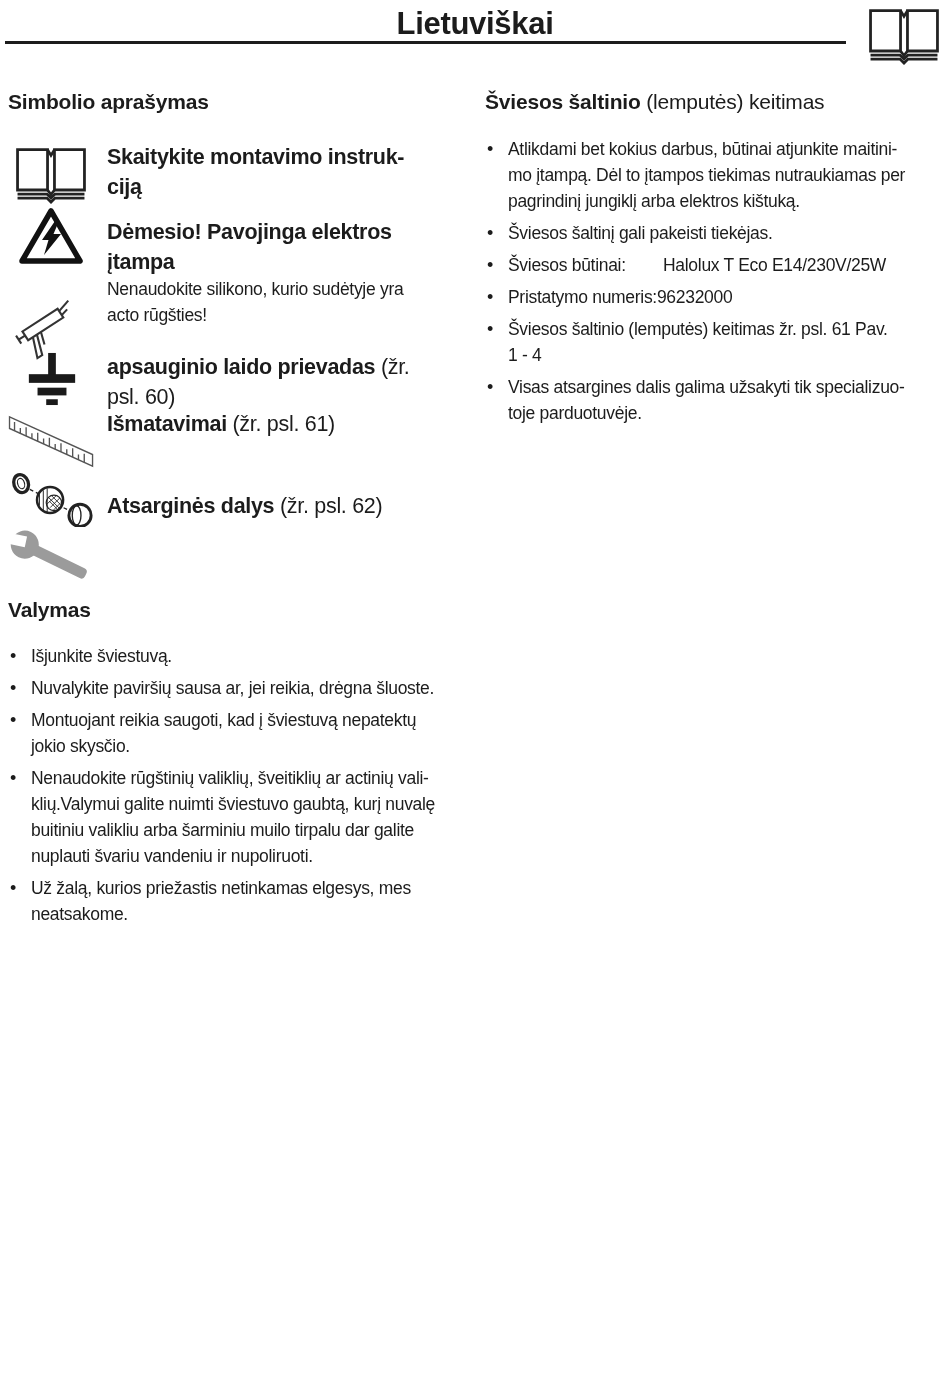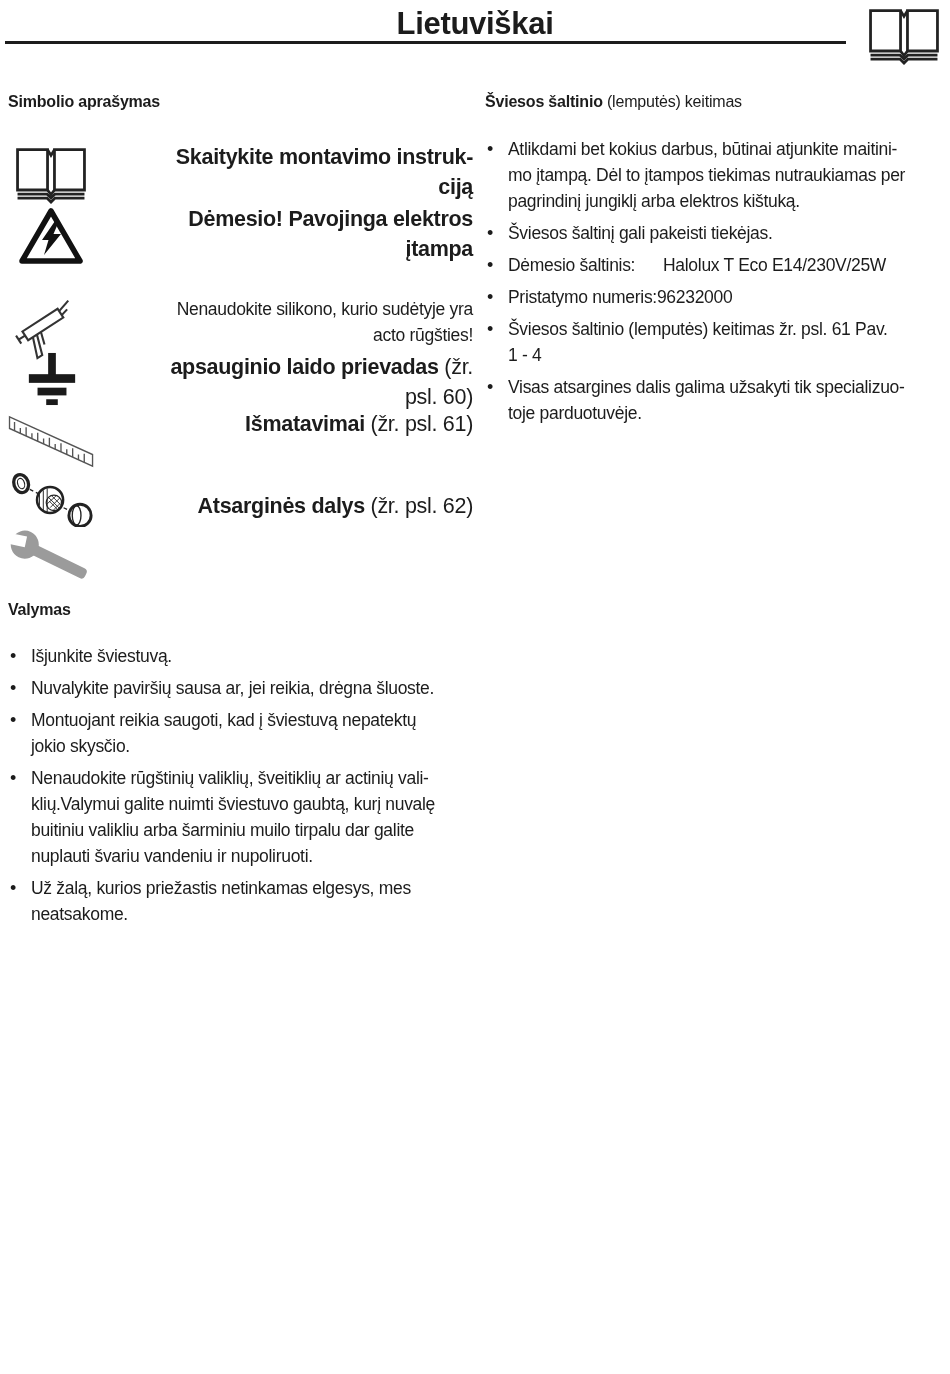--- a/index.html
+++ b/index.html
@@ -25,28 +25,28 @@
     background: #1c1c1c;
   }
   .header-book { position: absolute; left: 861px; top: 6px; width: 86px; height: 60px; }
 
   
   .col-left  { position: absolute; left: 8px;  top: 88px; width: 465px; height: 940px; }
   .col-right { position: absolute; left: 485px; top: 88px; width: 462px; height: 420px; }
 
   h2.sec {
     margin: 0; position: absolute; left: 0;
-    font-size: 16px; font-weight: bold; letter-spacing: -0.2px; line-height: 28px;
+    font-size: 21px; font-weight: bold; letter-spacing: -0.2px; line-height: 28px;
   }
   h2.sec .reg { font-weight: normal; }
 
   .sym-icon { position: absolute; }
   .sym-text {
     position: absolute; left: 99px; width: 366px;
-    font-size: 21.5px; font-weight: bold; line-height: 29.5px; letter-spacing: -0.3px; text-align: right;
+    font-size: 21.5px; font-weight: bold; line-height: 29.5px; letter-spacing: -0.3px;
   }
   .sym-text .reg { font-weight: normal; }
   .sym-text.body-style {
     font-weight: normal; font-size: 17.5px; line-height: 26px; letter-spacing: -0.3px;
   }
 
   .bullets { position: absolute; left: 2px; }
   .bullet { display: flex; margin-bottom: 6px; }
   .bullet .dot {
     width: 21px; flex: 0 0 21px; font-size: 18px; line-height: 26px;
@@ -164,25 +164,25 @@
           <circle cx="18" cy="21" r="14" fill="#9b9b9b"></circle>
           <rect x="-2" y="15" width="20" height="11" fill="#ffffff" transform="rotate(-14 8 20)"></rect>
         </g>
       </svg>
     </div>
 
     <div class="sym-text" style="top:55px">
       <span class="b pre">Skaitykite montavimo instruk-
 ciją</span><span class="reg pre"></span>
     </div>
-    <div class="sym-text" style="top:117px">
+    <div class="sym-text" style="top:130px">
       <span class="b pre">Dėmesio! Pavojinga elektros
 įtampa</span><span class="reg pre"></span>
     </div>
-    <div class="sym-text body-style" style="top:208px">
+    <div class="sym-text body-style" style="top:188px">
       <span class="pre">Nenaudokite silikono, kurio sudėtyje yra
 acto rūgšties!</span>
     </div>
     <div class="sym-text" style="top:265px">
       <span class="b pre">apsauginio laido prievadas</span><span class="reg pre"> (žr.
 psl. 60)</span>
     </div>
     <div class="sym-text" style="top:322px">
       <span class="b pre">Išmatavimai</span><span class="reg pre"> (žr. psl. 61)</span>
     </div>
@@ -232,21 +232,21 @@
         <span class="bt">Atlikdami bet kokius darbus, būtinai atjunkite maitini-
 mo įtampą. Dėl to įtampos tiekimas nutraukiamas per
 pagrindinį jungiklį arba elektros kištuką.</span>
       </div>
       <div class="bullet">
         <span class="dot">•</span>
         <span class="bt">Šviesos šaltinį gali pakeisti tiekėjas.</span>
       </div>
       <div class="bullet">
         <span class="dot">•</span>
-        <span class="bt"><span class="lbl">Dėmesio šaltinis:</span><span>Halolux T Eco E14/230V/25W</span></span>
+        <span class="bt"><span class="lbl">Šviesos būtinai:</span><span>Halolux T Eco E14/230V/25W</span></span>
       </div>
       <div class="bullet">
         <span class="dot">•</span>
         <span class="bt">Pristatymo numeris:96232000</span>
       </div>
       <div class="bullet">
         <span class="dot">•</span>
         <span class="bt">Šviesos šaltinio (lemputės) keitimas žr. psl. 61 Pav.
 1 - 4</span>
       </div>

